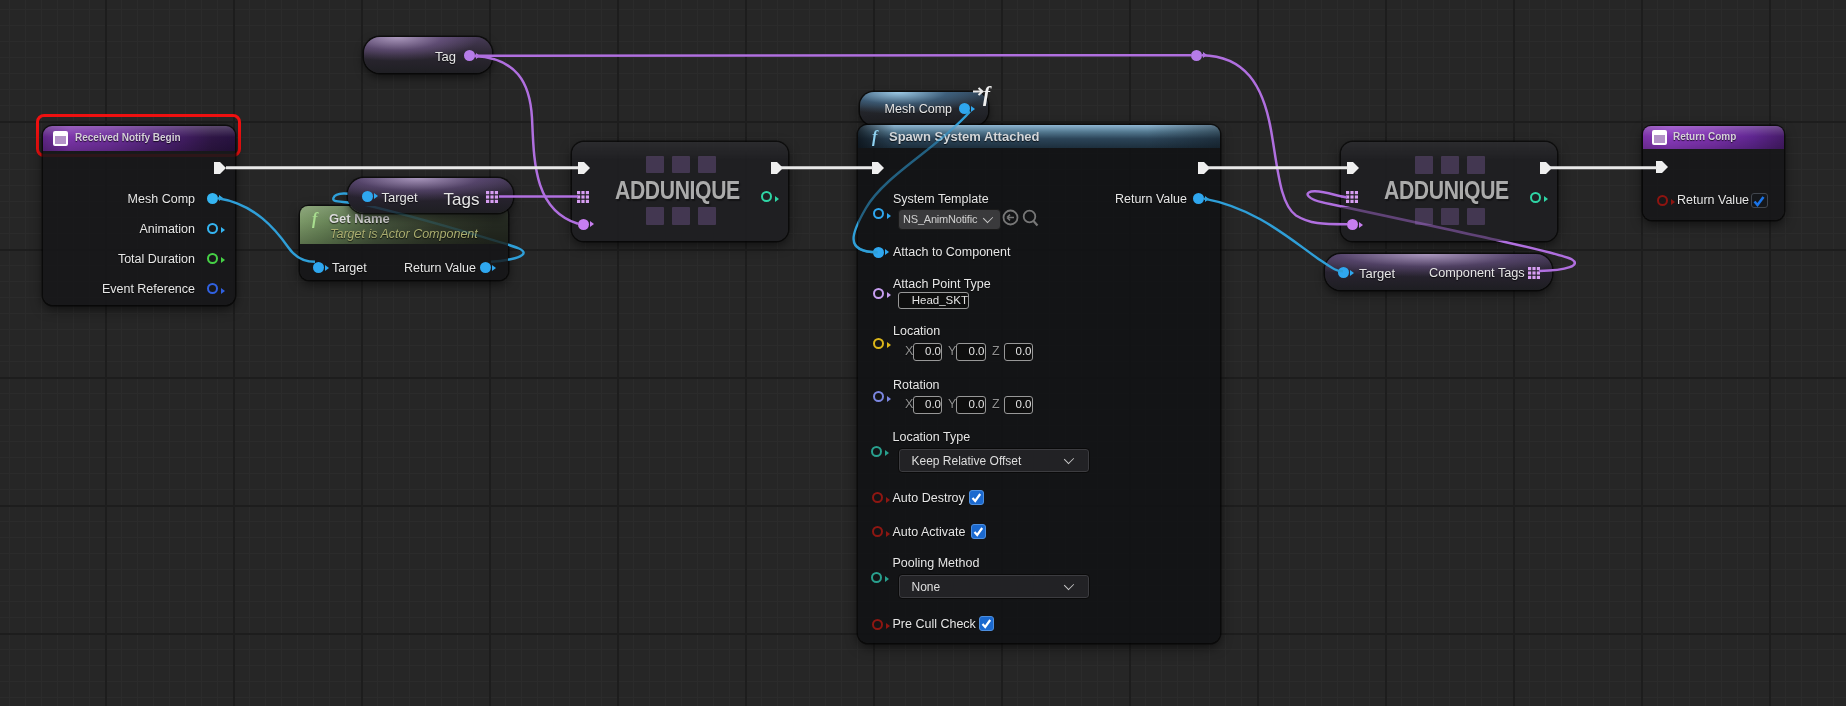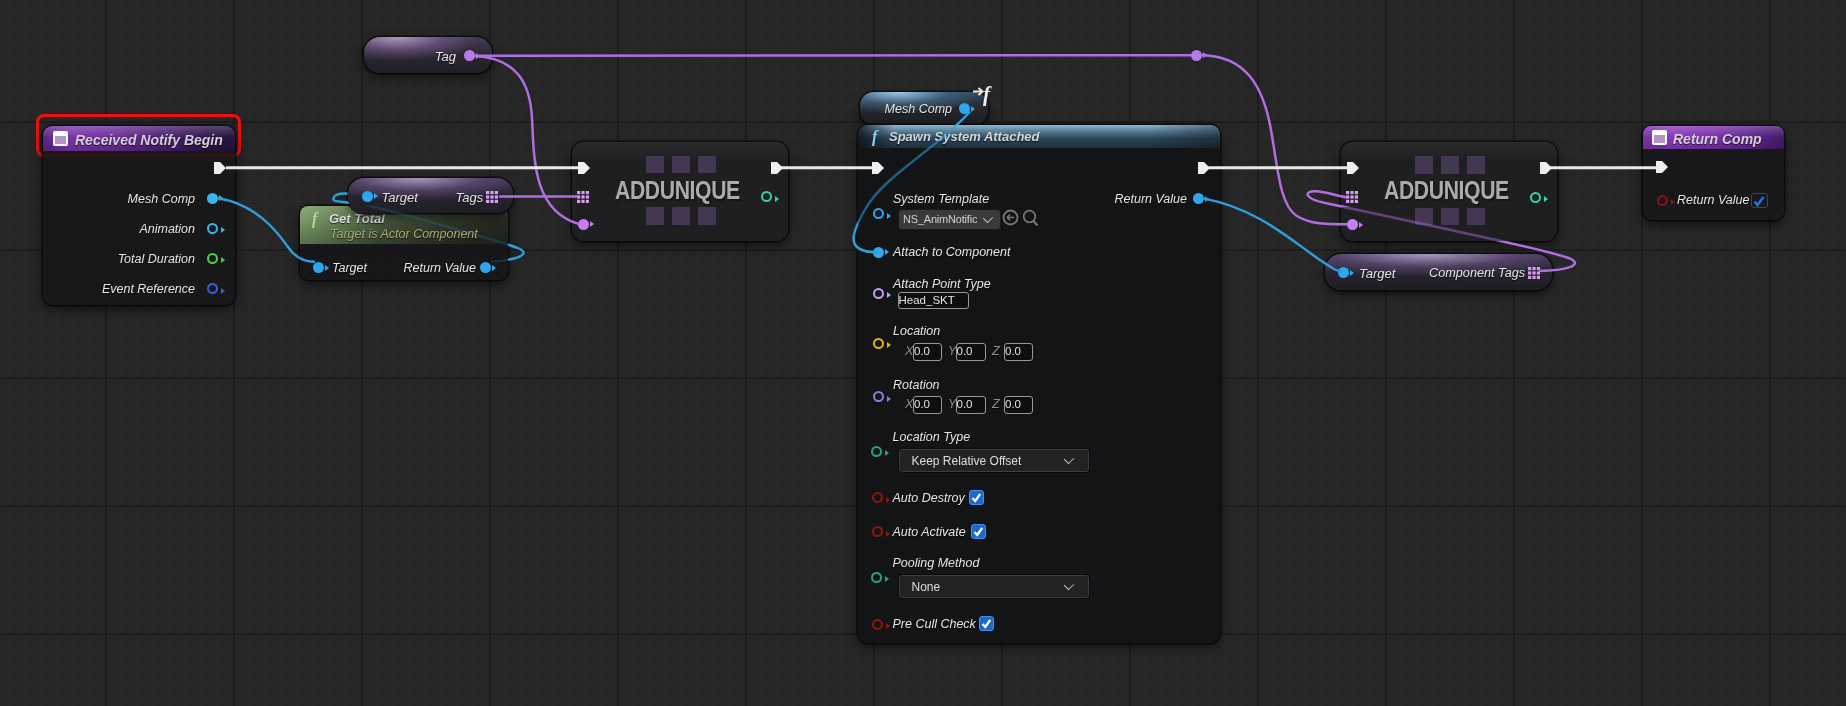--- a/index.html
+++ b/index.html
@@ -10,31 +10,31 @@
  linear-gradient(#2b2b2b 1px,transparent 1px);
 background-size:128px 128px,128px 128px,16px 16px,16px 16px;
 background-position:105px 0,0 121px,9px 0,0 9px;
 position:relative;}
 #wires{position:absolute;left:0;top:0;z-index:1;}
 .node{position:absolute;z-index:2;border-radius:10px;
 box-shadow:0 4px 12px rgba(0,0,0,.6),0 0 0 1.5px rgba(5,5,5,.7);}
 .nbody{position:absolute;inset:0;border-radius:10px;background:rgba(21,21,24,.88);}
 .hdr{position:absolute;left:0;top:0;right:0;border-radius:9px 9px 0 0;}
 .t{position:absolute;white-space:nowrap;color:#e6e6e6;font-size:12.5px;
-text-shadow:0 1px 1px rgba(0,0,0,.7);font-style:italic;}
-.tt{font-weight:bold;color:#d5d0d8;font-size:14px}
+text-shadow:0 1px 1px rgba(0,0,0,.7);}
+.tt{font-weight:bold;color:#d5d0d8;font-size:10px}
 .pin{position:absolute;width:11px;height:11px;border-radius:50%;}
 .pin:after{content:"";position:absolute;left:12px;top:2.5px;border-left:4px solid;
 border-top:3px solid transparent;border-bottom:3px solid transparent;border-left-color:inherit;}
 .ring{background:transparent!important;border:2.5px solid;box-sizing:border-box;}
 .exec{position:absolute;width:14px;height:14px;}
 .sq{position:absolute;width:18px;height:17.5px;background:#4a3c59;opacity:.85;border-radius:1px;}
 .addt{position:absolute;font-weight:bold;font-size:26.5px;color:#ababab;letter-spacing:-.5px;transform:scaleX(.8);transform-origin:0 50%;text-shadow:1.5px 2px 1px #141416;}
 .ibox{position:absolute;background:#0e0e0e;border:1px solid #989898;border-radius:3px;
-color:#e2e2e2;font-size:11.5px;text-align:left;line-height:14px;}
+color:#e2e2e2;font-size:11.5px;text-align:right;line-height:14px;}
 .drop{position:absolute;background:#222225;border:1px solid #0a0a0a;border-radius:4px;
 box-shadow:inset 0 0 0 1px #3c3c40;color:#dedede;font-size:12px;}
 .chev{position:absolute;width:7px;height:7px;border-left:1.8px solid #c8c8c8;border-bottom:1.8px solid #c8c8c8;transform:rotate(-45deg) scaleY(.82);}
 .cb{position:absolute;width:15px;height:15px;border-radius:3px;background:#1b69cf;
 border:1.5px solid #4d8ede;box-sizing:border-box;}
 .cb svg{position:absolute;left:0px;top:1px}
 .icon15{position:absolute;width:15px;height:15px;box-sizing:border-box;border:2.5px solid #fff;
 border-radius:2px;background:linear-gradient(#fff 0 30%,#b393c8 30%);}
 .fi{position:absolute;font-family:"Liberation Serif",serif;font-style:italic;font-weight:bold;}
 .pill{position:absolute;z-index:2;border-radius:16px;
@@ -120,41 +120,41 @@
  linear-gradient(180deg,#463a56 0%,#2b2631 50%,#1f1f23 100%)">
  <div class="t" style="right:36px;top:11.7px;font-size:13px">Tag</div>
  <div class="pin" style="left:100px;top:13.2px;background:#b57ce8;border-left-color:#b57ce8"></div>
 </div>
 
 <div class="pill" style="z-index:3;left:347.5px;top:177.5px;width:165px;height:35px;background:
  radial-gradient(112px 23px at 42% 0%,rgba(194,174,214,.8),rgba(122,96,152,.42) 55%,rgba(40,35,50,0) 100%),
  linear-gradient(180deg,#3f3450 0%,#282330 50%,#1e1e22 100%)">
  <div class="t" style="left:34px;top:12px;font-size:13px">Target</div>
  <div class="pin" style="left:14.3px;top:13.3px;background:#2fa7ef;border-left-color:#2fa7ef"></div>
- <div class="t" style="left:108px;top:12px;font-size:13px">Tags</div>
+ <div class="t" style="left:96px;top:12px;font-size:17px">Tags</div>
  <svg style="position:absolute;left:138.5px;top:13.2px" width="12" height="12" viewBox="0 0 12 12">
       <rect x="0" y="0" width="3.2" height="3.2" fill="#d79ef2"></rect>
       <rect x="4.4" y="0" width="3.2" height="3.2" fill="#d79ef2"></rect>
       <rect x="8.8" y="0" width="3.2" height="3.2" fill="#d79ef2"></rect>
       <rect x="0" y="4.4" width="3.2" height="3.2" fill="#d79ef2"></rect>
       <rect x="4.4" y="4.4" width="3.2" height="3.2" fill="#d79ef2"></rect>
       <rect x="8.8" y="4.4" width="3.2" height="3.2" fill="#d79ef2"></rect>
       <rect x="0" y="8.8" width="3.2" height="3.2" fill="#d79ef2"></rect>
       <rect x="4.4" y="8.8" width="3.2" height="3.2" fill="#d79ef2"></rect>
       <rect x="8.8" y="8.8" width="3.2" height="3.2" fill="#d79ef2"></rect>
     </svg>
 </div>
 
 <div class="node" style="left:300px;top:206px;width:208px;height:74px;border-radius:9px">
  <div class="nbody" style="border-radius:9px;background:rgba(22,22,24,.9)"></div>
  <div class="hdr" style="height:38px;border-radius:8px 8px 0 0;background:
   linear-gradient(180deg,rgba(255,255,255,.12),rgba(255,255,255,0) 40%,rgba(0,0,0,.22)),
   linear-gradient(112deg,#7f9c6b 0%,#688457 16%,#46553d 40%,#31392a 65%,#252a21 90%)"></div>
  <div class="fi" style="left:12px;top:4px;font-size:16px;color:#a8dd8f">f</div>
- <div class="t" style="left:29px;top:5px;font-weight:bold;font-size:13px;color:#dcdcdc">Get Total</div>
+ <div class="t" style="left:29px;top:5px;font-weight:bold;font-size:13px;color:#dcdcdc">Get Name</div>
  <div class="t" style="left:30px;top:20.5px;font-style:italic;font-size:12.5px;color:#aaad6f">Target is Actor Component</div>
  <div class="t" style="left:32px;top:55px">Target</div>
  <div class="pin" style="left:12.5px;top:56.3px;background:#2fa7ef;border-left-color:#2fa7ef"></div>
  <div class="t" style="right:32px;top:55px">Return Value</div>
  <div class="pin" style="left:180px;top:56.3px;background:#2fa7ef;border-left-color:#2fa7ef"></div>
 </div>
 
 <div class="node" style="left:572px;top:141.5px;width:216px;height:99px;border-radius:12px">
  <div class="nbody" style="border-radius:12px;background:
   linear-gradient(180deg,rgba(255,255,255,.06),rgba(255,255,255,0) 18%),rgba(30,30,34,.92)"></div>

